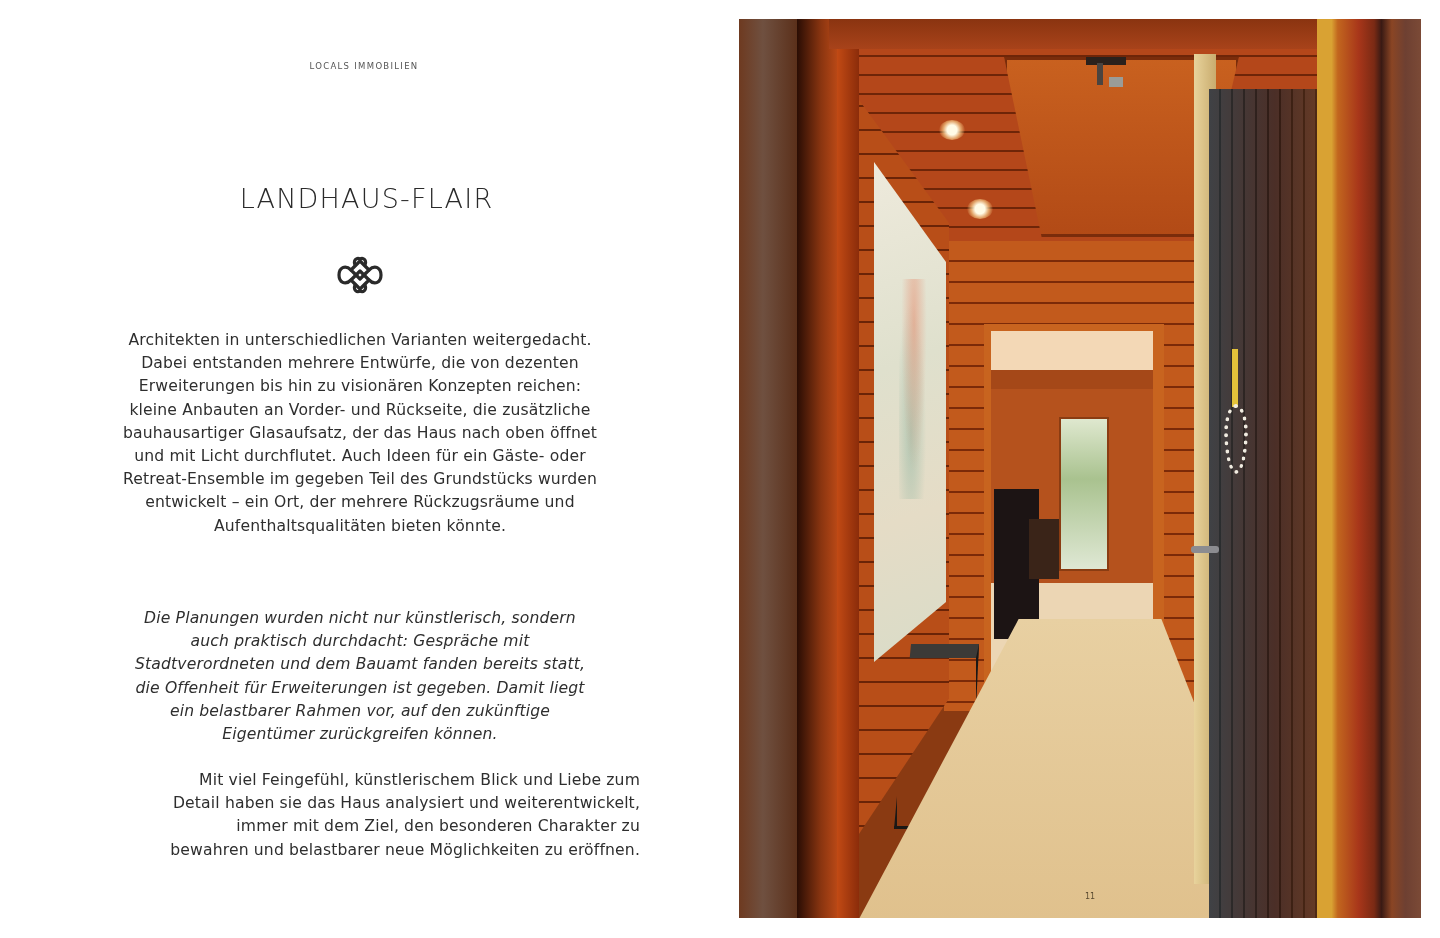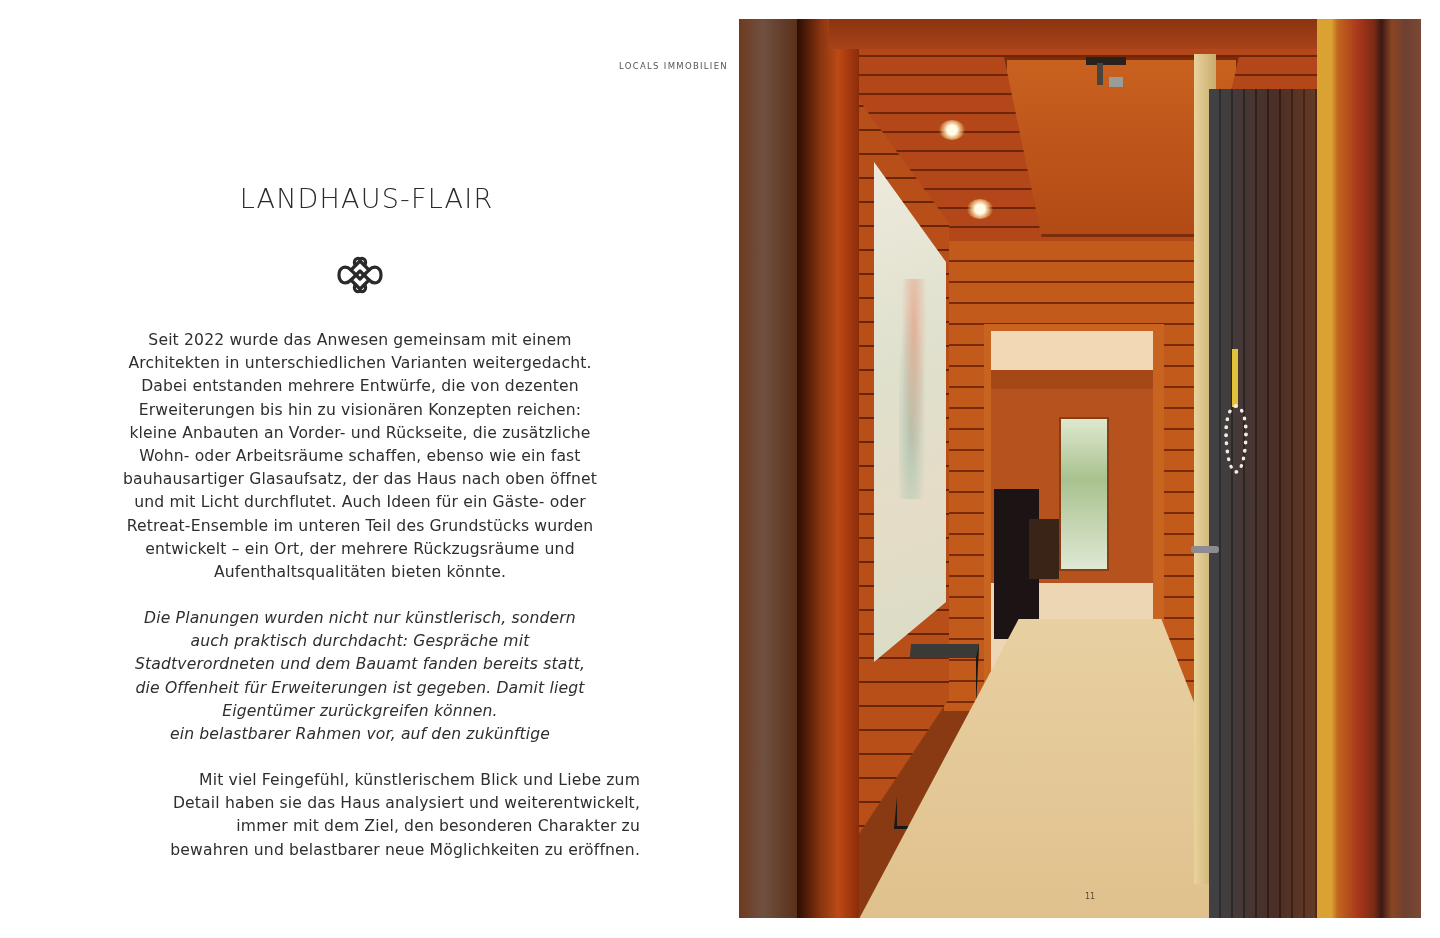--- a/index.html
+++ b/index.html
@@ -1,20 +1,20 @@
 <!DOCTYPE html>
 <html><head>
 <meta charset="utf-8">
 <style>
   * { margin: 0; padding: 0; box-sizing: border-box; }
   html, body { width: 1440px; height: 938px; background: #ffffff; overflow: hidden; }
   body { position: relative; font-family: "DejaVu Sans", sans-serif; color: #2b2b2b; }
 
   .left-page { position: absolute; left: 0; top: 0; width: 720px; height: 938px; }
-  .brand { position: absolute; top: 61px; left: 0; width: 728px; text-align: right;
+  .brand { position: absolute; top: 61px; left: 0; width: 728px; text-align: center;
     font-size: 8.5px; letter-spacing: 1.3px; color: #555; }
   .title { position: absolute; top: 183px; left: 0; width: 720px; text-align: center;
     font-size: 27px; letter-spacing: 1.2px; font-weight: 300; color: #2a2a2a; font-family: "DejaVu Sans", sans-serif; padding-left: 13px; }
   .ornament { position: absolute; left: 336px; top: 256px; width: 48px; height: 38px; }
   .body-text { position: absolute; left: 80px; width: 560px; text-align: center;
     font-size: 15.6px; line-height: 23.2px; color: #2e2e2e; letter-spacing: 0.15px; }
   .p1 { top: 329px; }
   .p2 { top: 607px; font-style: italic; }
   .p3 { top: 769px; text-align: right; }
   .body-text span { display: block; white-space: nowrap; }
@@ -39,40 +39,38 @@
       <path d="M15 14 C9 8, 3 12, 3 19 C3 26, 9 30, 15 24"></path>
       <path d="M33 14 C39 8, 45 12, 45 19 C45 26, 39 30, 33 24"></path>
       <path d="M19 9 C17 4, 21 1, 24 3"></path>
       <path d="M29 9 C31 4, 27 1, 24 3"></path>
       <path d="M19 29 C17 34, 21 37, 24 35"></path>
       <path d="M29 29 C31 34, 27 37, 24 35"></path>
     </g>
   </svg>
 
   <div class="body-text p1">
-    <span>Seit 2022 wurde das Anwesen gemeinsam mit einem</span>
     <span>Architekten in unterschiedlichen Varianten weitergedacht.</span>
     <span>Dabei entstanden mehrere Entwürfe, die von dezenten</span>
     <span>Erweiterungen bis hin zu visionären Konzepten reichen:</span>
     <span>kleine Anbauten an Vorder- und Rückseite, die zusätzliche</span>
-    <span>Wohn- oder Arbeitsräume schaffen, ebenso wie ein fast</span>
     <span>bauhausartiger Glasaufsatz, der das Haus nach oben öffnet</span>
     <span>und mit Licht durchflutet. Auch Ideen für ein Gäste- oder</span>
-    <span>Retreat-Ensemble im unteren Teil des Grundstücks wurden</span>
+    <span>Retreat-Ensemble im gegeben Teil des Grundstücks wurden</span>
     <span>entwickelt – ein Ort, der mehrere Rückzugsräume und</span>
     <span>Aufenthaltsqualitäten bieten könnte.</span>
   </div>
 
   <div class="body-text p2">
     <span>Die Planungen wurden nicht nur künstlerisch, sondern</span>
     <span>auch praktisch durchdacht: Gespräche mit</span>
     <span>Stadtverordneten und dem Bauamt fanden bereits statt,</span>
     <span>die Offenheit für Erweiterungen ist gegeben. Damit liegt</span>
+    <span>ein belastbarer Rahmen vor, auf den zukünftige</span>
     <span>Eigentümer zurückgreifen können.</span>
-    <span>ein belastbarer Rahmen vor, auf den zukünftige</span>
   </div>
 
   <div class="body-text p3">
     <span>Mit viel Feingefühl, künstlerischem Blick und Liebe zum</span>
     <span>Detail haben sie das Haus analysiert und weiterentwickelt,</span>
     <span>immer mit dem Ziel, den besonderen Charakter zu</span>
     <span>bewahren und belastbarer neue Möglichkeiten zu eröffnen.</span>
   </div>
 </div>
 

